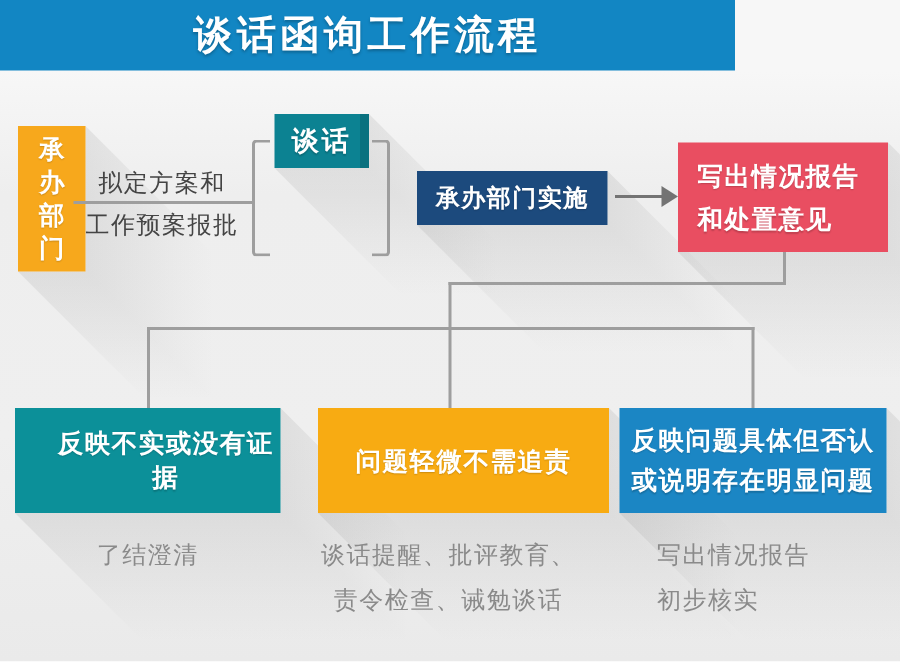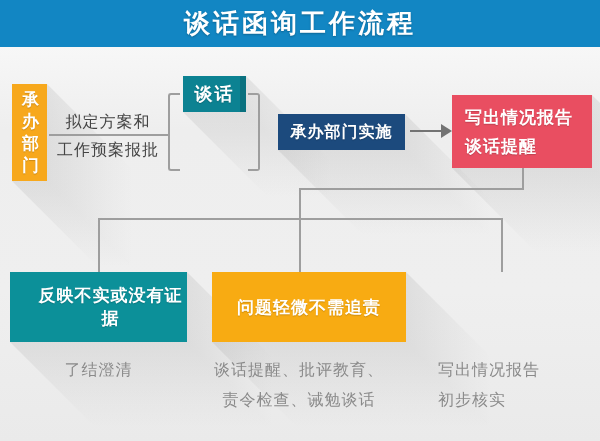--- a/index.html
+++ b/index.html
@@ -3,21 +3,21 @@
 <meta charset="utf-8">
 <style>
   html,body{margin:0;padding:0;background:#fff;}
   .page{
     position:relative;width:600px;height:441px;overflow:hidden;z-index:0;
     font-family:"Liberation Sans","DejaVu Sans",sans-serif;
     background:linear-gradient(180deg,#f7f7f7 47px,#eeeeee 130px,#efefef 290px,#eaeaea 100%);
   }
   .abs{position:absolute;box-sizing:border-box;}
   
-  .header{left:0;top:0;width:600px;height:47px;background:#1286c3;}
+  .header{left:0;top:0;width:490px;height:47px;background:#1286c3;}
   .title{
     width:100%;text-align:center;line-height:47px;color:#fff;
     font-family:"Liberation Serif","DejaVu Serif",serif;
     font-weight:bold;font-size:26px;letter-spacing:3px;
     text-shadow:0 1px 2px rgba(0,0,0,0.25);
   }
   
   .node{
     color:#fff;font-weight:bold;text-shadow:0 1px 1px rgba(0,0,0,0.18);
     display:flex;align-items:center;justify-content:center;text-align:center;
@@ -26,21 +26,21 @@
   .shadow::after{
     content:"";position:absolute;z-index:-1;left:0;top:100%;width:100%;height:95px;
     transform:skewX(45deg);transform-origin:0 0;
     background:linear-gradient(180deg,rgba(110,110,110,0.13),rgba(110,110,110,0.03) 65%,rgba(110,110,110,0) 90%);
   }
   .shadow::before{
     content:"";position:absolute;z-index:-1;left:100%;top:0;height:100%;width:95px;
     transform:skewY(45deg);transform-origin:0 0;
     background:linear-gradient(90deg,rgba(110,110,110,0.13),rgba(110,110,110,0.03) 65%,rgba(110,110,110,0) 90%);
   }
-  .dept{left:12px;top:84px;width:35px;height:97px;background:#f7a81c;text-align:right;}
+  .dept{left:12px;top:84px;width:45px;height:97px;background:#f7a81c;}
   .dept span{display:block;width:19px;word-break:break-all;font-size:17px;line-height:22px;}
   .plan-t1{left:47px;top:112px;width:122px;text-align:center;font-size:16px;color:#444;letter-spacing:1px;}
   .plan-div{left:49px;top:134px;width:120px;height:1.5px;background:#9e9e9e;}
   .plan-t2{left:47px;top:140px;width:122px;text-align:center;font-size:16px;color:#444;letter-spacing:1px;}
   .brk-l{left:168px;top:93px;width:12px;height:78px;border:2px solid #9e9e9e;border-right:none;border-radius:3px 0 0 3px;}
   .brk-r{left:248px;top:93px;width:12px;height:78px;border:2px solid #9e9e9e;border-left:none;border-radius:0 3px 3px 0;}
   .talk{left:183px;top:76px;width:63px;height:36px;background:#0c8292;font-size:18px;letter-spacing:2px;box-shadow:inset -6px 0 0 rgba(0,0,0,0.13);text-align:right;}
   .letter{left:183px;top:152px;width:63px;height:35px;background:#a6c41f;font-size:18px;letter-spacing:2px;box-shadow:inset -6px 0 0 rgba(0,0,0,0.10);}
   .impl{left:278px;top:114px;width:127px;height:36px;background:#1c4a7d;font-size:16px;letter-spacing:1px;}
   .report{left:452px;top:95px;width:140px;height:73px;background:#e94e61;color:#fff;font-weight:bold;
@@ -95,36 +95,40 @@
 
   <div class="abs node shadow impl">
     <span>承办部门实施</span>
   </div>
   <div class="abs arrow">
     <div class="shaft"></div>
     <div class="head"></div>
   </div>
   <div class="abs shadow report">
     <div>写出情况报告</div>
-    <div>谈话提醒</div>
+    <div>和处置意见</div>
   </div>
 
   <div class="abs ln v1"></div>
   <div class="abs ln h1"></div>
   <div class="abs ln v2"></div>
   <div class="abs ln h2"></div>
   <div class="abs ln v3"></div>
   <div class="abs ln v4"></div>
 
   <div class="abs node shadow out out1">
     <span>反映不实或没有证据</span>
   </div>
   <div class="abs node shadow out out2">
     <span>问题轻微不需追责</span>
   </div>
+  <div class="abs node shadow out out3">
+    <span>反映问题具体但否认</span>
+    <span>或说明存在明显问题</span>
+  </div>
 
   <div class="abs cap cap1">了结澄清</div>
   <div class="abs cap cap2a">谈话提醒、批评教育、</div>
   <div class="abs cap cap2b">责令检查、诫勉谈话</div>
   <div class="abs cap cap3a">写出情况报告</div>
   <div class="abs cap cap3b">初步核实</div>
 
 </div>
 
 </body></html>

